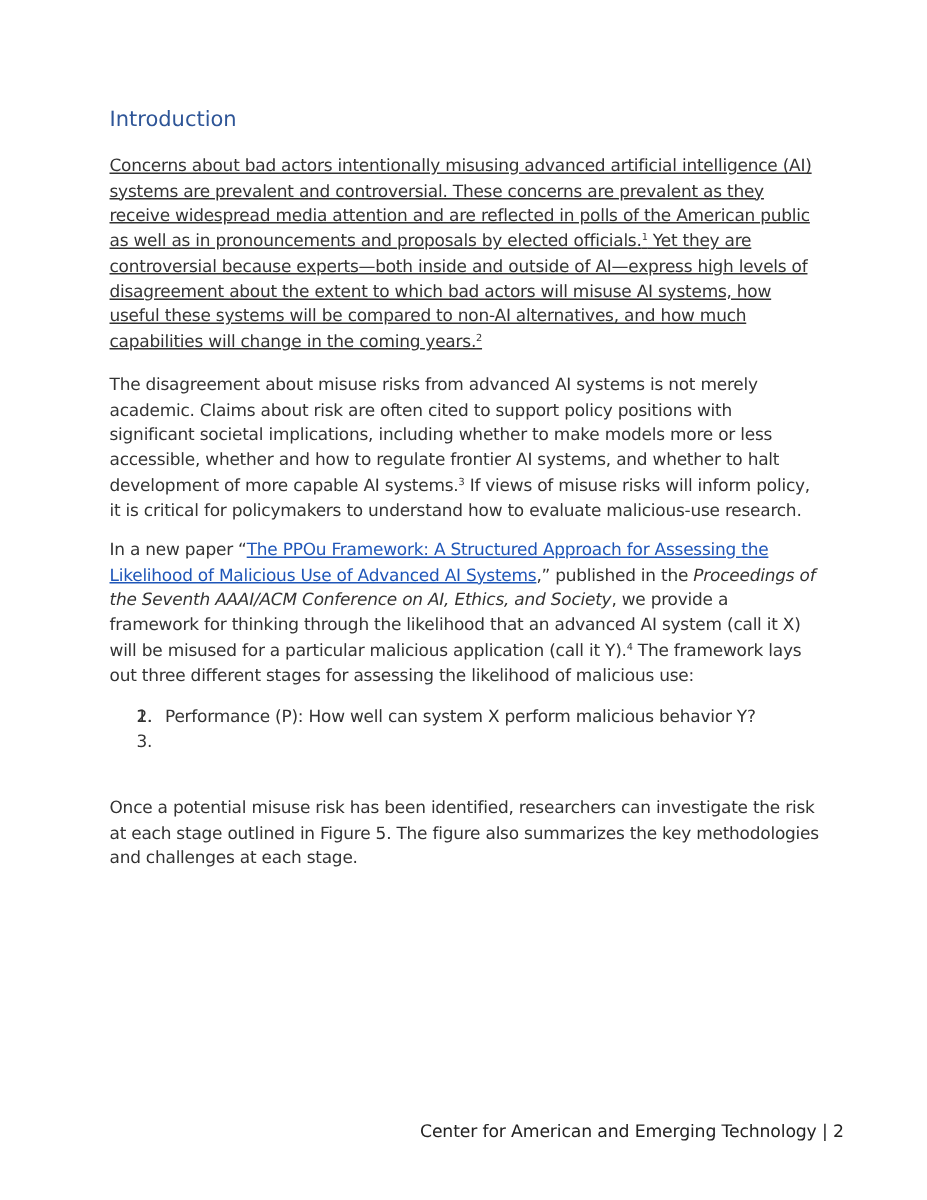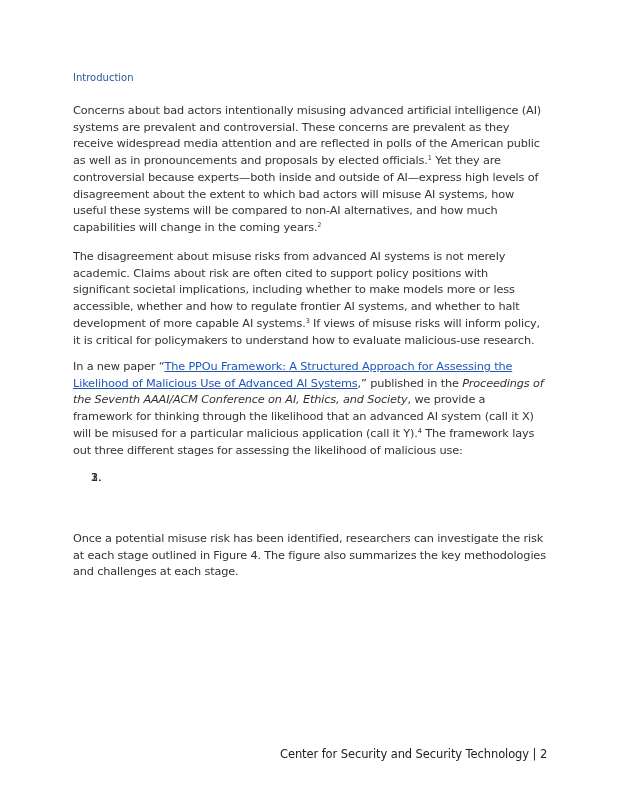--- a/index.html
+++ b/index.html
@@ -18,41 +18,41 @@
     .page {
       position: absolute;
       left: 73px;
       top: 0;
       width: 475px;
     }
     .heading {
       position: absolute;
       top: 72px;
       left: 0;
-      font-size: 10px;
+      font-size: 14px;
       color: #2e5597;
       margin: 0;
       font-weight: normal;
       white-space: nowrap;
     }
     .para {
       position: absolute;
       left: 0;
       width: 475px;
       font-size: 11.3px;
       line-height: 16.7px;
       margin: 0;
       letter-spacing: -0.15px;
     }
     .para sup {
       font-size: 6.5px;
       vertical-align: 4px;
       line-height: 0;
     }
-    .p1 { top: 103px; }
+    .p1 { top: 103px; text-decoration: underline; }
     .p2 { top: 249px; }
     .p3 { top: 359px; }
     .p4 { top: 531px; }
     .link {
       color: #1f56b8;
       text-decoration: underline;
       cursor: pointer;
     }
     .ital { font-style: italic; }
     .list {
@@ -93,21 +93,21 @@
   <h2 class="heading">Introduction</h2>
 
   <p class="para p1"><span>Concerns about bad actors intentionally misusing advanced artificial intelligence (AI) systems are prevalent and controversial. These concerns are prevalent as they receive widespread media attention and are reflected in polls of the American public as well as in pronouncements and proposals by elected officials.</span><sup>1</sup><span> Yet they are controversial because experts—both inside and outside of AI—express high levels of disagreement about the extent to which bad actors will misuse AI systems, how useful these systems will be compared to non-AI alternatives, and how much capabilities will change in the coming years.</span><sup>2</sup></p>
 
   <p class="para p2"><span>The disagreement about misuse risks from advanced AI systems is not merely academic. Claims about risk are often cited to support policy positions with significant societal implications, including whether to make models more or less accessible, whether and how to regulate frontier AI systems, and whether to halt development of more capable AI systems.</span><sup>3</sup><span> If views of misuse risks will inform policy, it is critical for policymakers to understand how to evaluate malicious-use research.</span></p>
 
   <p class="para p3"><span>In a new paper “</span><a class="link">The PPOu Framework: A Structured Approach for Assessing the Likelihood of Malicious Use of Advanced AI Systems</a><span>,” published in the </span><span class="ital">Proceedings of the Seventh AAAI/ACM Conference on AI, Ethics, and Society</span><span>, we provide a framework for thinking through the likelihood that an advanced AI system (call it X) will be misused for a particular malicious application (call it Y).</span><sup>4</sup><span> The framework lays out three different stages for assessing the likelihood of malicious use:</span></p>
 
   <ol class="list">
     <li><span class="num">1.</span></li>
-    <li><span class="num">2.</span></li>
+    <li><span class="num">2.</span><span>Performance (P): How well can system X perform malicious behavior Y?</span></li>
     <li><span class="num">3.</span></li>
   </ol>
 
-  <p class="para p4">Once a potential misuse risk has been identified, researchers can investigate the risk at each stage outlined in Figure 4. The figure also summarizes the key methodologies and challenges at each stage.</p>
+  <p class="para p4">Once a potential misuse risk has been identified, researchers can investigate the risk at each stage outlined in Figure 5. The figure also summarizes the key methodologies and challenges at each stage.</p>
 
 </div>
 
-<div class="footer"><span>Center for Security and Security Technology</span><span> | </span><span>2</span></div>
+<div class="footer"><span>Center for American and Emerging Technology</span><span> | </span><span>2</span></div>
 
 </body></html>

